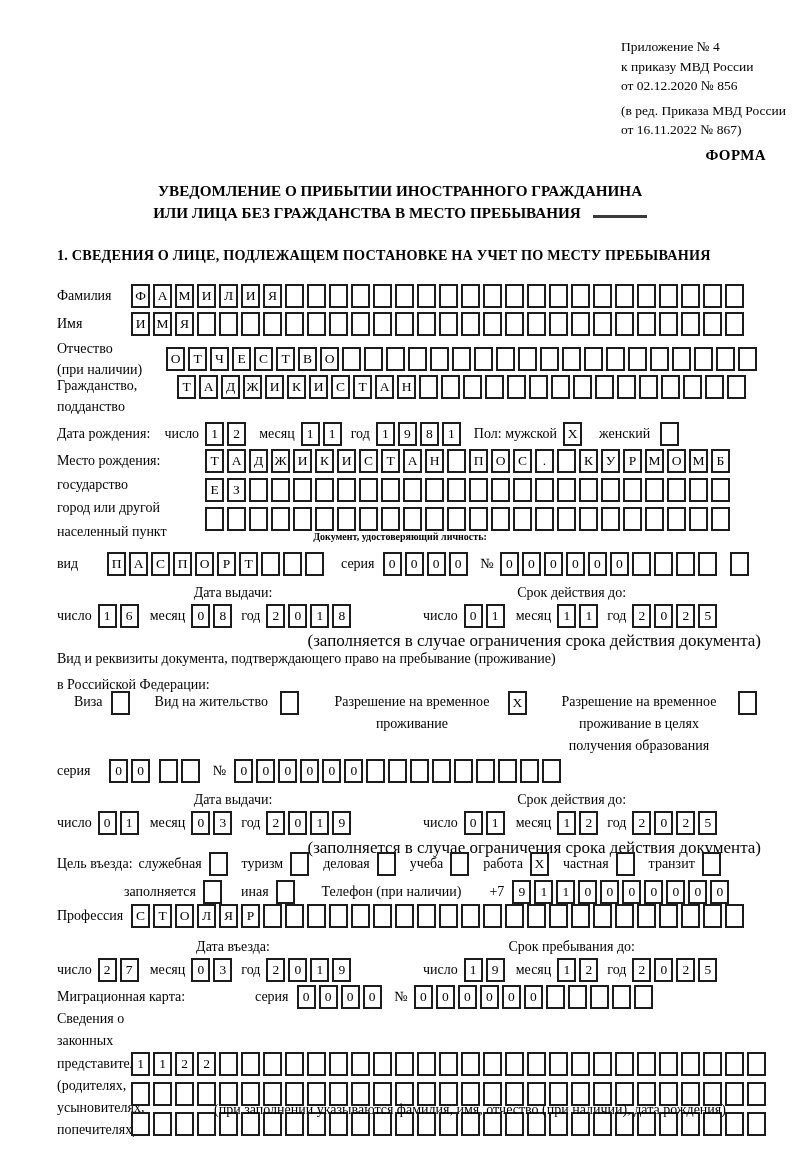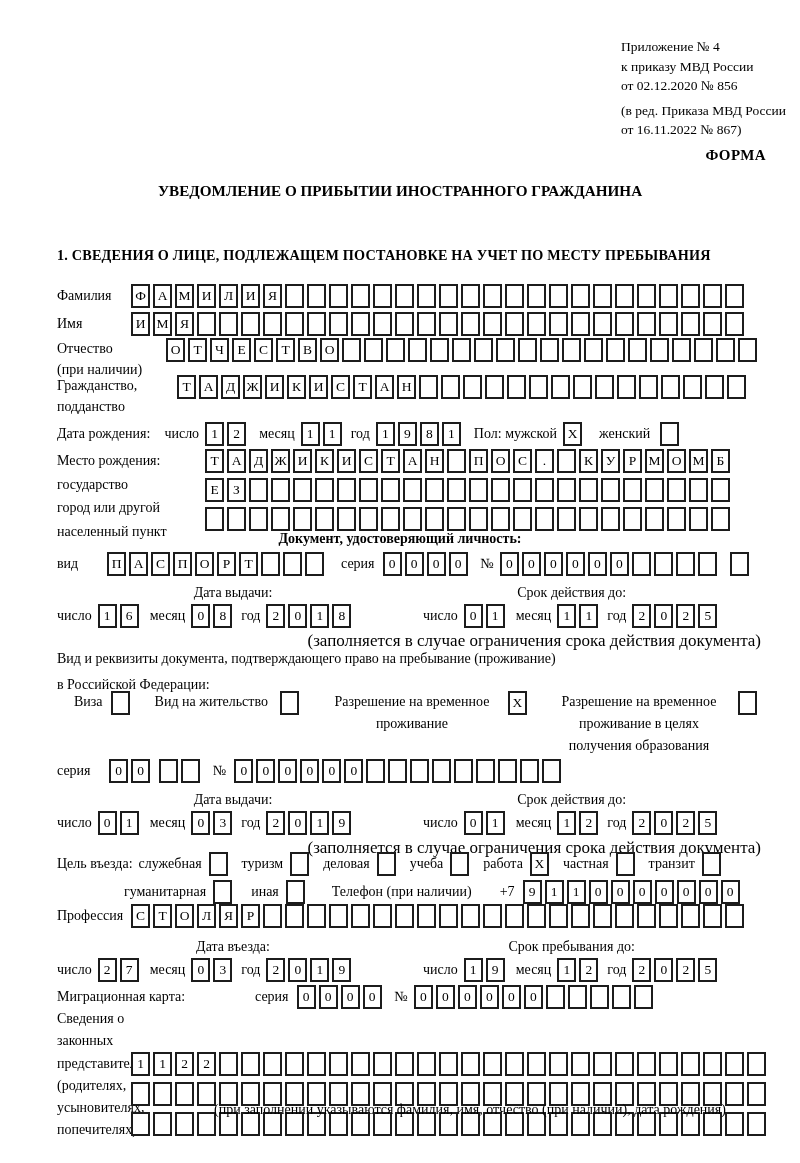--- a/index.html
+++ b/index.html
@@ -11,31 +11,31 @@
   .frow{position:absolute;left:57px;display:flex;align-items:center;font-size:14px;white-space:nowrap}
   .lbl{flex:none}
   #appendix{top:37px;left:621px;font-size:13.5px;line-height:19.5px}
   #revision{margin-top:5px}
   #forma{top:147px;left:0;width:766px;text-align:right;font-weight:700;font-size:15px;letter-spacing:.4px}
   #title{top:180px;left:0;width:800px;text-align:center;font-weight:700;font-size:15.2px;line-height:22px}
   #title .blank{display:inline-block;width:54px;height:3px;background:#3a3a3a;margin-left:12px}
   #sec1{top:247px;left:57px;width:720px;font-weight:700;font-size:14.2px;letter-spacing:.2px}
   #row-surname{top:284px}  #row-surname .lbl,#row-name .lbl,#row-profession .lbl{width:74px}
   #row-name{top:312px}
-  #row-patronymic{top:338px;align-items:flex-start}
+  #row-patronymic{top:338px;align-items:center}
   #row-patronymic .lbl{width:109px;line-height:21px}
   #row-citizenship{top:375px;align-items:flex-start}
   #row-citizenship .lbl{width:120px;line-height:21px}
   #row-birthdate{top:422px}
   .mr6{margin-right:6px}.mr8{margin-right:8px}.mr10{margin-right:10px}.mr14{margin-right:14px}
   .ml10{margin-left:10px}.ml14{margin-left:14px}
   #row-birthplace{top:449px;align-items:flex-start}
   #row-birthplace .lbl{width:148px;line-height:23.5px}
   .stackrows .boxes{display:flex;margin-bottom:5px}
-  #doc-heading{top:531px;left:0;width:800px;text-align:center;font-weight:700;font-size:14px}
+  #doc-heading{top:531px;left:0;width:800px;text-align:center;font-weight:700;font-size:10px}
   #row-kind{top:552px} #row-kind .lbl{width:50px}
   .dates{position:absolute;left:57px;width:708px;font-size:14px}
   .dcols{display:flex}
   .dcol-l{flex:none;width:352px}
   .dcol-r{flex:none;margin-left:14px}
   .dtitle{text-align:center;margin-bottom:3px}
   .drow{display:flex;align-items:center;white-space:nowrap}
   .dnote{text-align:right;font-size:17px;margin-top:3px;padding-right:4px}
   #dates1{top:585px} #dates2{top:792px} #dates3{top:939px}
   #residence-intro{top:646px;left:57px;font-size:14px;line-height:26px}
@@ -65,20 +65,21 @@
   <div id="revision">
     <div>(в ред. Приказа МВД России</div>
     <div>от 16.11.2022 № 867)</div>
   </div>
 </div>
 
 <div class="abs" id="forma">ФОРМА</div>
 
 <div class="abs" id="title">
   <div>УВЕДОМЛЕНИЕ О ПРИБЫТИИ ИНОСТРАННОГО ГРАЖДАНИНА</div>
+  <div><span>ИЛИ ЛИЦА БЕЗ ГРАЖДАНСТВА В МЕСТО ПРЕБЫВАНИЯ</span><span class="blank"></span></div>
 </div>
 
 <div class="abs" id="sec1">1. СВЕДЕНИЯ О ЛИЦЕ, ПОДЛЕЖАЩЕМ ПОСТАНОВКЕ НА УЧЕТ ПО МЕСТУ ПРЕБЫВАНИЯ</div>
 
 <div class="frow" id="row-surname">
   <span class="lbl">Фамилия</span>
   <span class="boxes">
       <span class="cell">Ф</span>
       <span class="cell">А</span>
       <span class="cell">М</span>
@@ -584,21 +585,21 @@
   <span class="po" style="margin-right:0">
       <span class="plbl">транзит</span>
       <span class="boxes">
         <span class="cell"></span>
       </span>
     </span>
 </div>
 
 <div class="frow" id="row-purpose2">
   <span class="po" style="margin-right:16px">
-      <span class="plbl">гуманитарная</span>
+      <span class="plbl">заполняется</span>
       <span class="boxes">
         <span class="cell"></span>
       </span>
     </span>
   <span class="po" style="margin-right:24px">
       <span class="plbl">иная</span>
       <span class="boxes">
         <span class="cell"></span>
       </span>
     </span>

